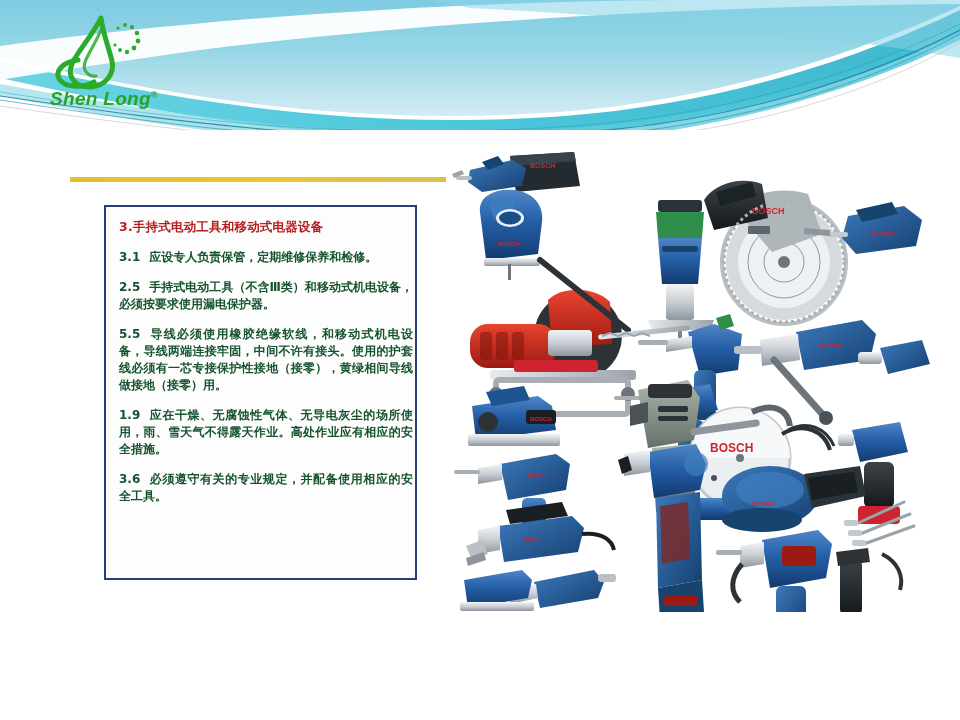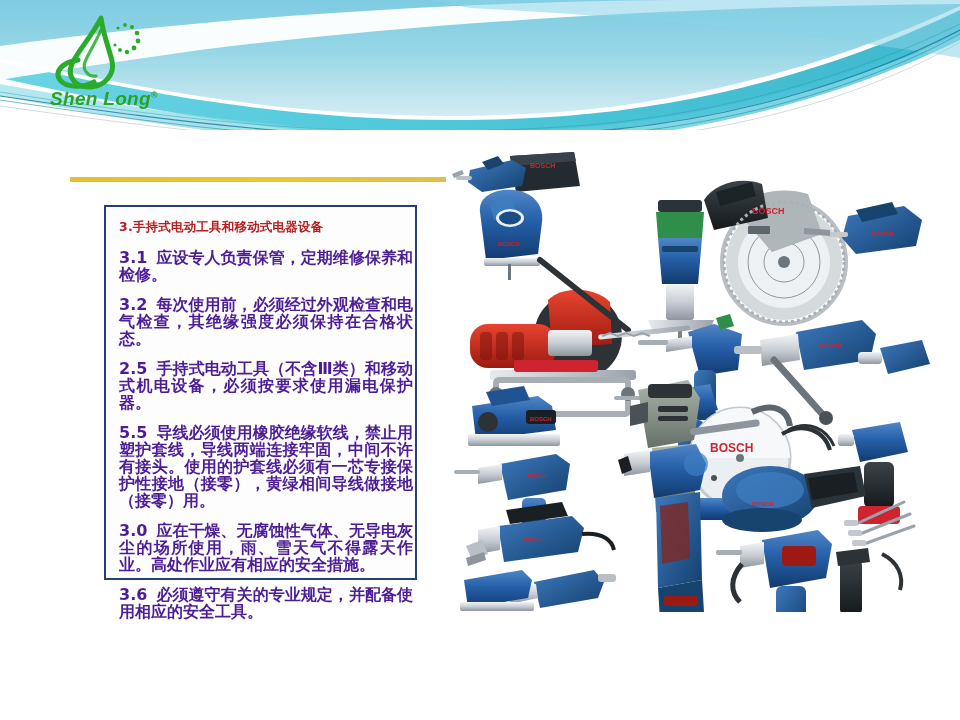--- a/index.html
+++ b/index.html
@@ -35,21 +35,21 @@
   
   #content-box{position:absolute;left:104px;top:205px;width:313px;height:375px;
     background:#fdfdfd;border:2px solid #24407a;box-sizing:border-box;
     padding:12px 2px 10px 13px;}
   #box-heading{
     font-family:"DejaVu Sans","Liberation Sans",sans-serif;
     font-size:12.5px;font-weight:bold;color:#b52020;
     letter-spacing:.2px;margin:0 0 13px 0;white-space:nowrap;}
   .clause{
     font-family:"DejaVu Sans","Liberation Sans",sans-serif;
-    font-size:16px;font-weight:bold;color:#4c1d95;
+    font-size:12px;font-weight:bold;color:#14532d;
     line-height:17px;margin:0 0 13px 0;text-align:justify;}
   .clause:last-child{margin-bottom:2px;}
   .clause .num{margin-right:9px;}
 
   
   #tool-collage{position:absolute;left:452px;top:134px;width:500px;height:478px;}
   #collage-canvas{position:absolute;left:0;top:0;width:500px;height:478px;}
   #collage-caption{position:absolute;left:14px;top:440px;font-size:5px;color:#b9b9b9;
     letter-spacing:.2px;white-space:nowrap;}
 </style>
@@ -122,30 +122,27 @@
 
   <div id="title-rule"></div>
 
   <div id="content-box">
     <div id="box-heading">3.手持式电动工具和移动式电器设备</div>
 
     <p class="clause">
       <span class="num">3.1</span><span>应设专人负责保管，定期维修保养和检修。</span>
     </p>
     <p class="clause">
-      <span class="num">3.2</span><span>每次使用前，必须经过外观检查和电气检查，其绝缘强度必须保持在合格状态。</span>
-    </p>
-    <p class="clause">
       <span class="num">2.5</span><span>手持式电动工具（不含Ⅲ类）和移动式机电设备，必须按要求使用漏电保护器。</span>
     </p>
     <p class="clause">
-      <span class="num">5.5</span><span>导线必须使用橡胶绝缘软线，禁止用塑护套线，导线两端连接牢固，中间不许有接头。使用的护套线必须有一芯专接保护性接地（接零），黄绿相间导线做接地（接零）用。</span>
+      <span class="num">5.5</span><span>导线必须使用橡胶绝缘软线，和移动式机电设备，导线两端连接牢固，中间不许有接头。使用的护套线必须有一芯专接保护性接地（接零），黄绿相间导线做接地（接零）用。</span>
     </p>
     <p class="clause">
-      <span class="num">3.0</span><span>应在干燥、无腐蚀性气体、无导电灰尘的场所使用，雨、雪天气不得露天作业。高处作业应有相应的安全措施。</span>
+      <span class="num">1.9</span><span>应在干燥、无腐蚀性气体、无导电灰尘的场所使用，雨、雪天气不得露天作业。高处作业应有相应的安全措施。</span>
     </p>
     <p class="clause">
       <span class="num">3.6</span><span>必须遵守有关的专业规定，并配备使用相应的安全工具。</span>
     </p>
   </div>
 
   <div id="tool-collage">
     <svg id="collage-canvas" viewBox="0 0 500 478">
       <defs>
         <linearGradient id="bluBody" x1="0" y1="0" x2="0" y2="1">

